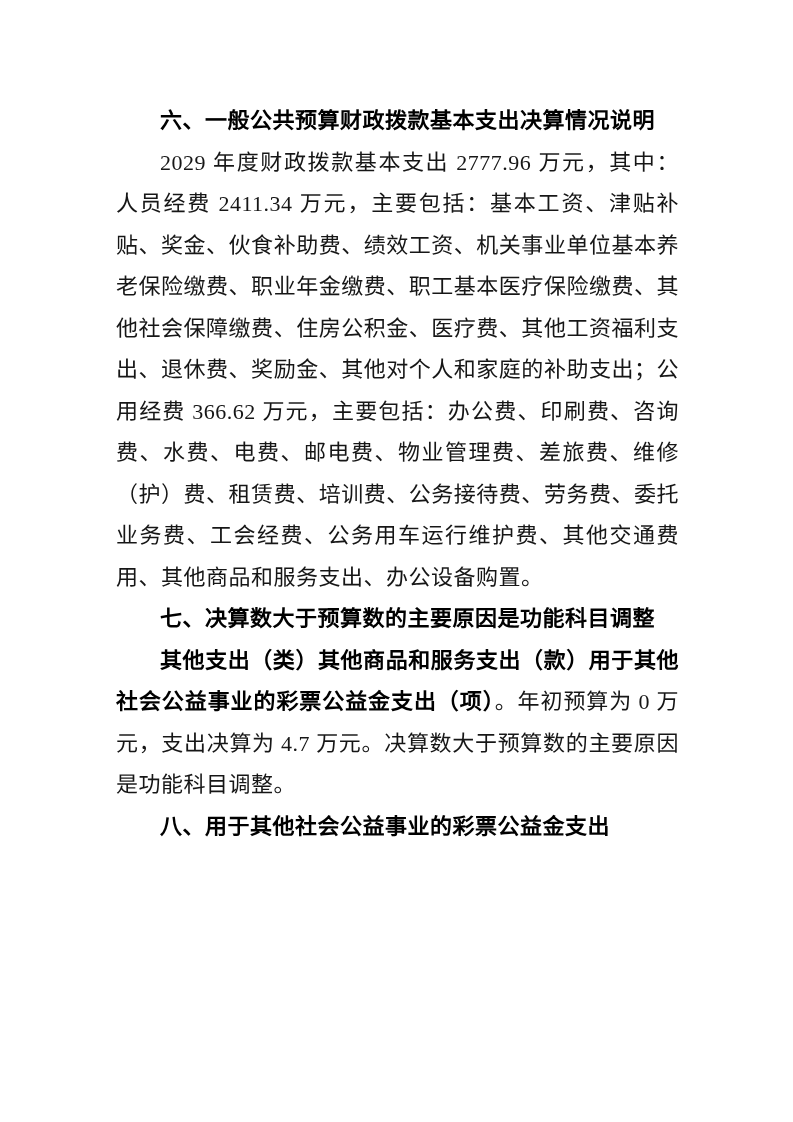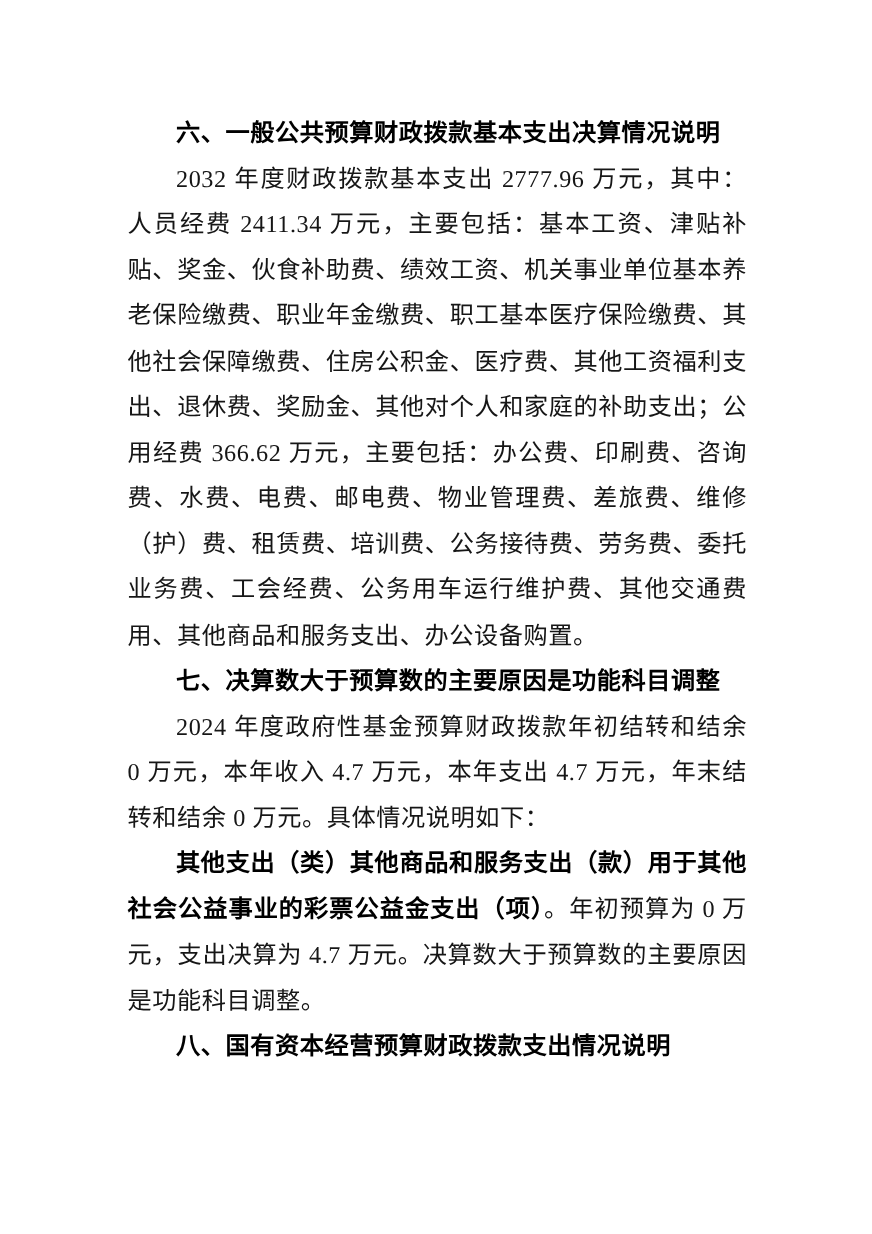--- a/index.html
+++ b/index.html
@@ -48,19 +48,18 @@
     font-weight: 700;
     color: #000000;
   }
 </style>
 </head>
 <body>
 
 <div class="page">
   <div class="content" id="doc-content">
       <h2>六、一般公共预算财政拨款基本支出决算情况说明</h2>
-      <p>2032 年度财政拨款基本支出 2777.96 万元，其中：人员经费 2411.34 万元，主要包括：基本工资、津贴补贴、奖金、伙食补助费、绩效工资、机关事业单位基本养老保险缴费、职业年金缴费、职工基本医疗保险缴费、其他社会保障缴费、住房公积金、医疗费、其他工资福利支出、退休费、奖励金、其他对个人和家庭的补助支出；公用经费 366.62 万元，主要包括：办公费、印刷费、咨询费、水费、电费、邮电费、物业管理费、差旅费、维修（护）费、租赁费、培训费、公务接待费、劳务费、委托业务费、工会经费、公务用车运行维护费、其他交通费用、其他商品和服务支出、办公设备购置。</p>
+      <p>2029 年度财政拨款基本支出 2777.96 万元，其中：人员经费 2411.34 万元，主要包括：基本工资、津贴补贴、奖金、伙食补助费、绩效工资、机关事业单位基本养老保险缴费、职业年金缴费、职工基本医疗保险缴费、其他社会保障缴费、住房公积金、医疗费、其他工资福利支出、退休费、奖励金、其他对个人和家庭的补助支出；公用经费 366.62 万元，主要包括：办公费、印刷费、咨询费、水费、电费、邮电费、物业管理费、差旅费、维修（护）费、租赁费、培训费、公务接待费、劳务费、委托业务费、工会经费、公务用车运行维护费、其他交通费用、其他商品和服务支出、办公设备购置。</p>
       <h2>七、决算数大于预算数的主要原因是功能科目调整</h2>
-      <p>2024 年度政府性基金预算财政拨款年初结转和结余 0 万元，本年收入 4.7 万元，本年支出 4.7 万元，年末结转和结余 0 万元。具体情况说明如下：</p>
       <p><span class="lead-bold">其他支出（类）其他商品和服务支出（款）用于其他社会公益事业的彩票公益金支出（项）</span><span>。年初预算为 0 万元，支出决算为 4.7 万元。决算数大于预算数的主要原因是功能科目调整。</span></p>
-      <h2>八、国有资本经营预算财政拨款支出情况说明</h2>
+      <h2>八、用于其他社会公益事业的彩票公益金支出</h2>
     </div>
 </div>
 
 </body></html>

